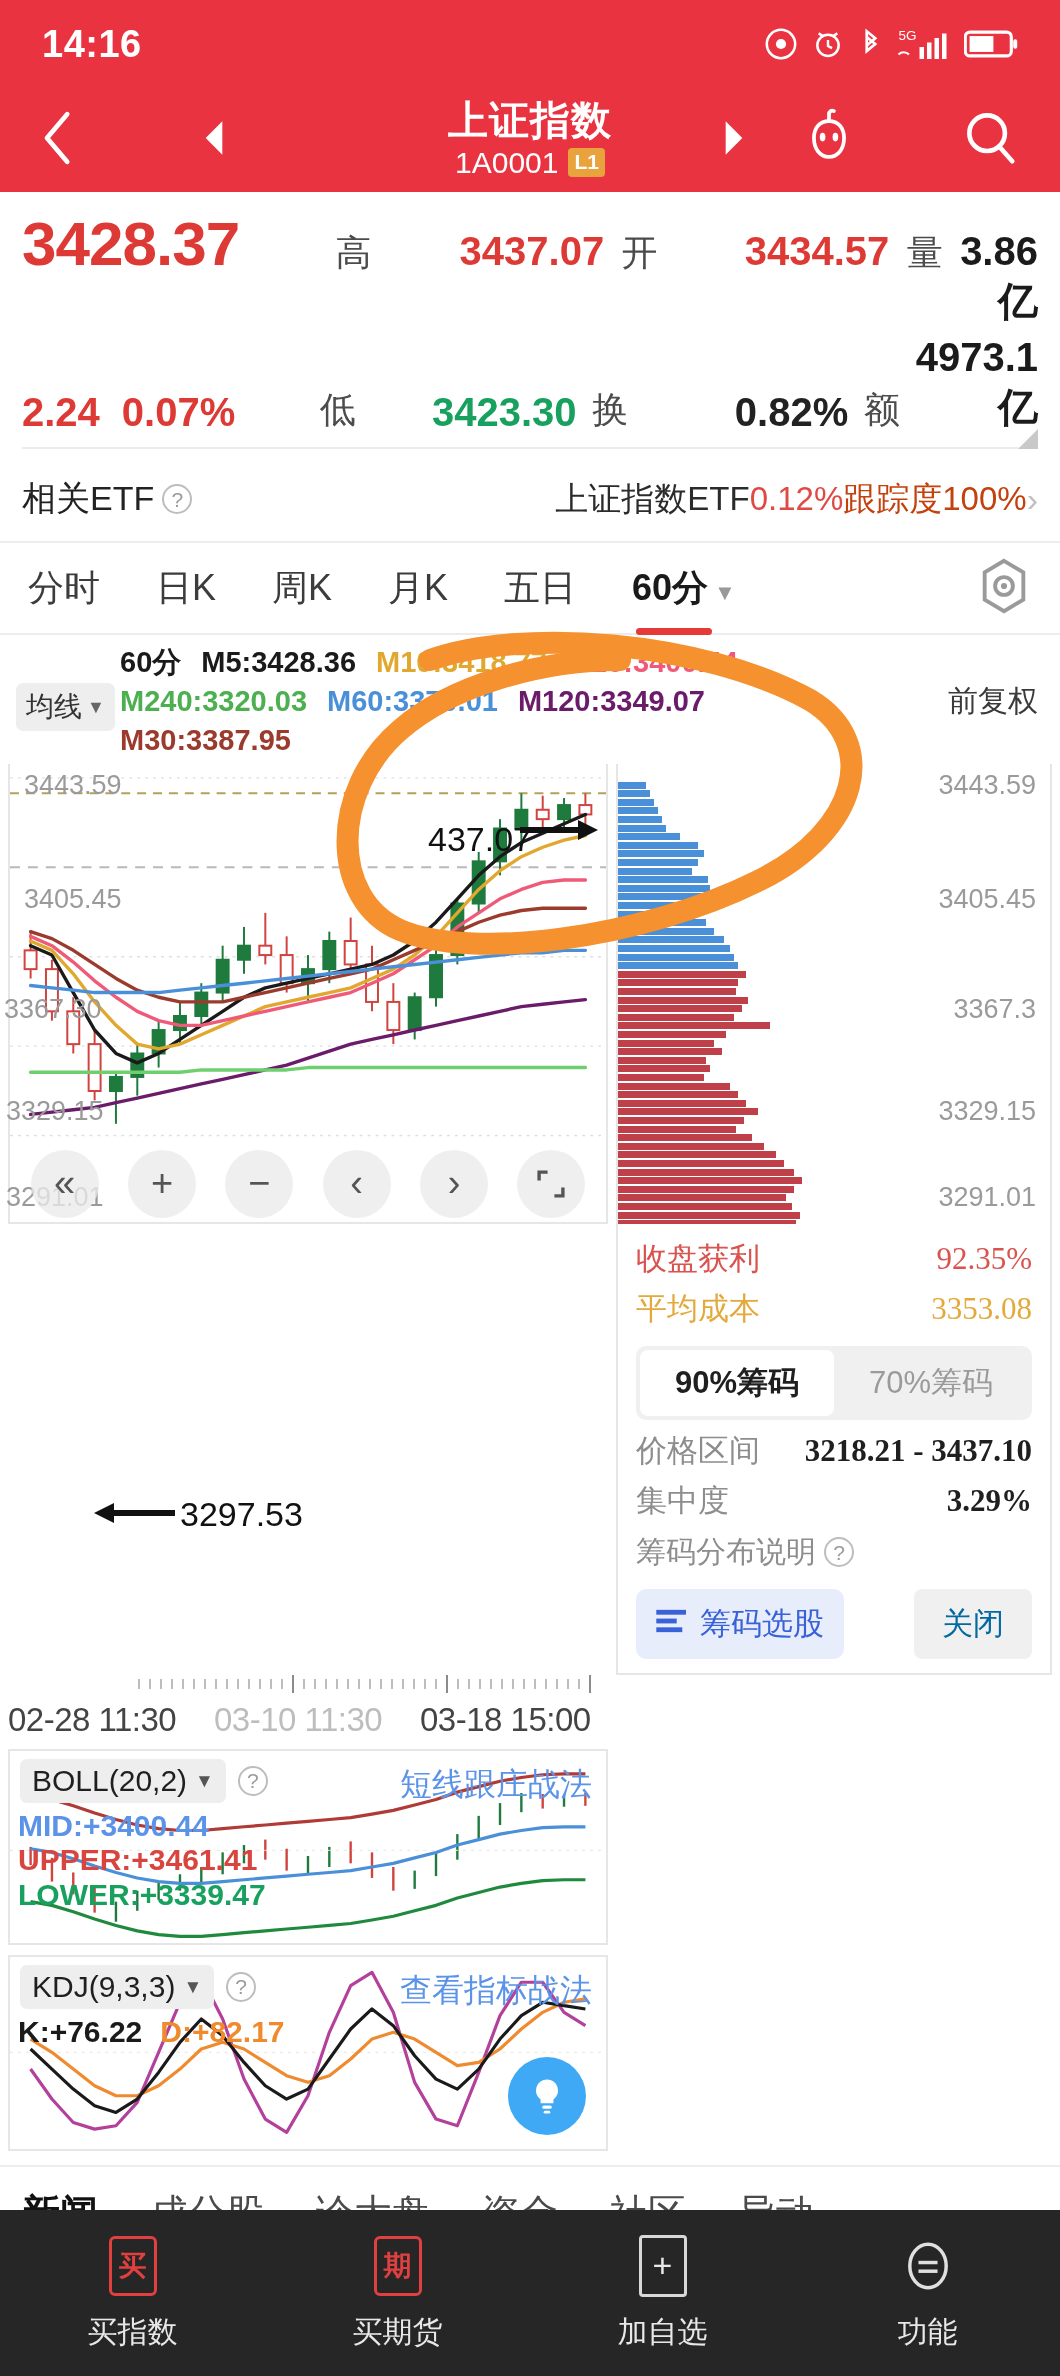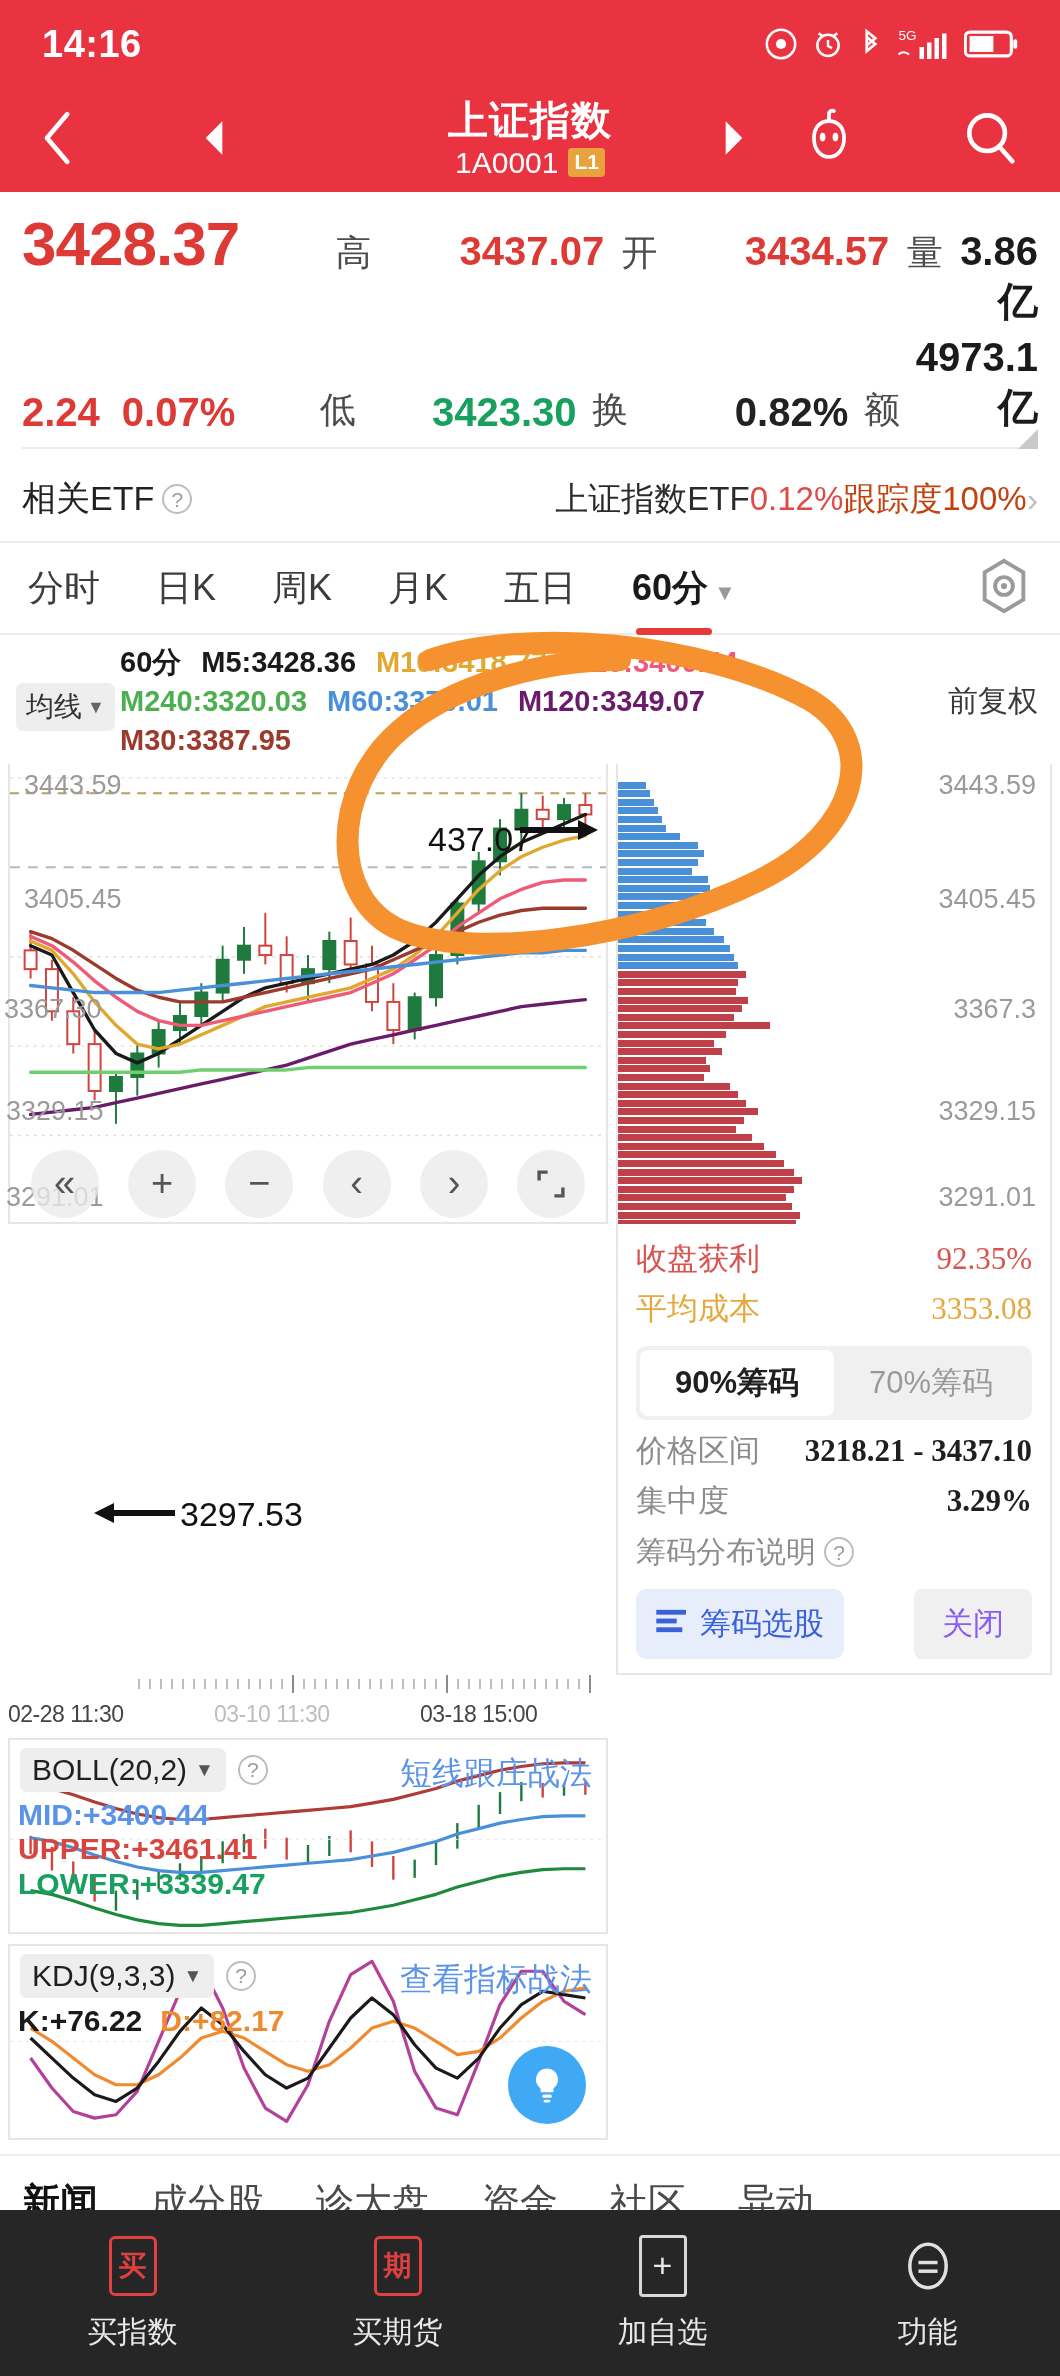--- a/index.html
+++ b/index.html
@@ -89,21 +89,21 @@
   .ylab{position:absolute;left:14px;font-size:27px;color:#9a9a9a;}
   .kcanvas{position:absolute;inset:0;}
   .ctrlbar{position:absolute;left:0;right:0;bottom:4px;display:flex;
      justify-content:space-around;align-items:center;padding:0 6px;}
   .cbtn{width:68px;height:68px;border-radius:50%;background:rgba(235,235,235,.78);
      display:flex;align-items:center;justify-content:center;color:#555;font-size:38px;}
   .xaxis{width:600px;margin-left:8px;}
   .ticks{height:22px;position:relative;}
   .tk{position:absolute;top:4px;width:2px;background:#bdbdbd;height:10px;}
   .tk.big{height:18px;top:0;background:#8c8c8c;}
-  .xlabels{display:flex;font-size:23px;color:#444;padding:4px 0 0 0;letter-spacing:-0.5px;}
+  .xlabels{display:flex;font-size:33px;color:#444;padding:4px 0 0 0;letter-spacing:-0.5px;}
   .xlabels span{white-space:nowrap;}
   .xl2{color:#bdbdbd;}
 
   
   .chips{flex:1;border:2px solid #e6e6e6;border-top:none;background:#fff;
      position:relative;}
   .chips-graph{height:460px;position:relative;overflow:hidden;}
   .cbar{position:absolute;left:0;height:7px;}
   .cbar.blue{background:#4a90d9;}
   .cbar.red{background:#c0404a;}
@@ -118,21 +118,21 @@
      padding:4px;}
   .seg div{flex:1;text-align:center;font-size:31px;padding:12px 0;color:#9a9a9a;
      border-radius:8px;}
   .seg div.on{background:#fff;color:#1f1f1f;font-weight:600;}
   .cs-help{font-size:30px;color:#8d8d8d;display:flex;align-items:center;gap:8px;
      padding:6px 0;}
   .chips-actions{display:flex;justify-content:space-between;align-items:center;
      padding:10px 18px 14px 18px;}
   .btn-pick{background:#e8edfb;color:#3a62d8;font-size:31px;border-radius:10px;
      padding:14px 20px;display:flex;align-items:center;gap:10px;}
-  .btn-close{background:#f0f0f0;color:#8b5cf6;font-size:31px;border-radius:8px;
+  .btn-close{background:#f0f0f0;color:#0369a1;font-size:31px;border-radius:8px;
      padding:14px 28px;}
 
   
   .indic{margin:10px 8px 0 8px;border:2px solid #e6e6e6;position:relative;
      background:#fff;}
   .indic.boll{height:196px;width:600px;}
   .indic.kdj{height:196px;width:600px;}
   .ind-head{position:absolute;left:10px;top:8px;display:flex;align-items:center;gap:12px;}
   .ind-tag{background:#eeeeee;border-radius:7px;padding:5px 12px;font-size:30px;
      color:#1f1f1f;display:flex;align-items:center;gap:8px;}

